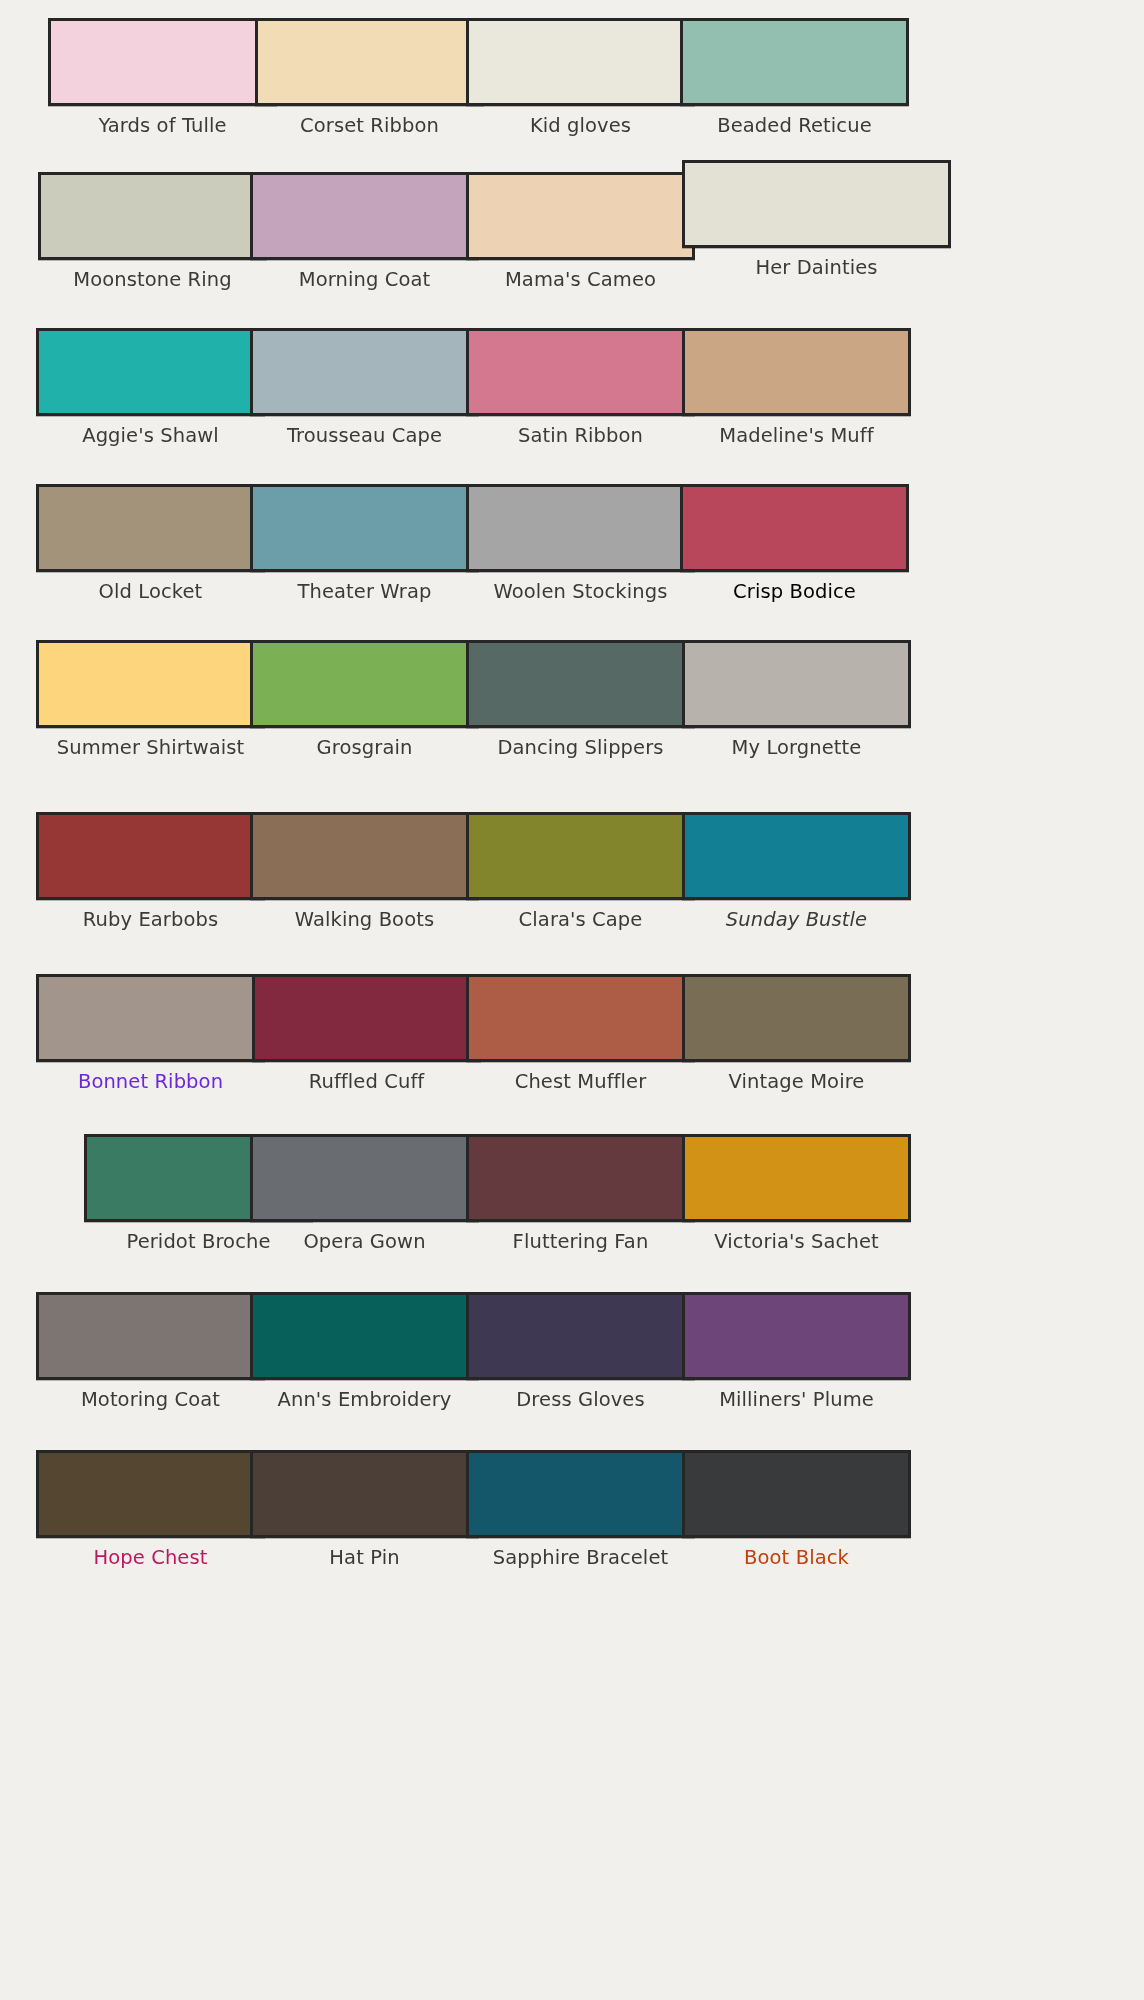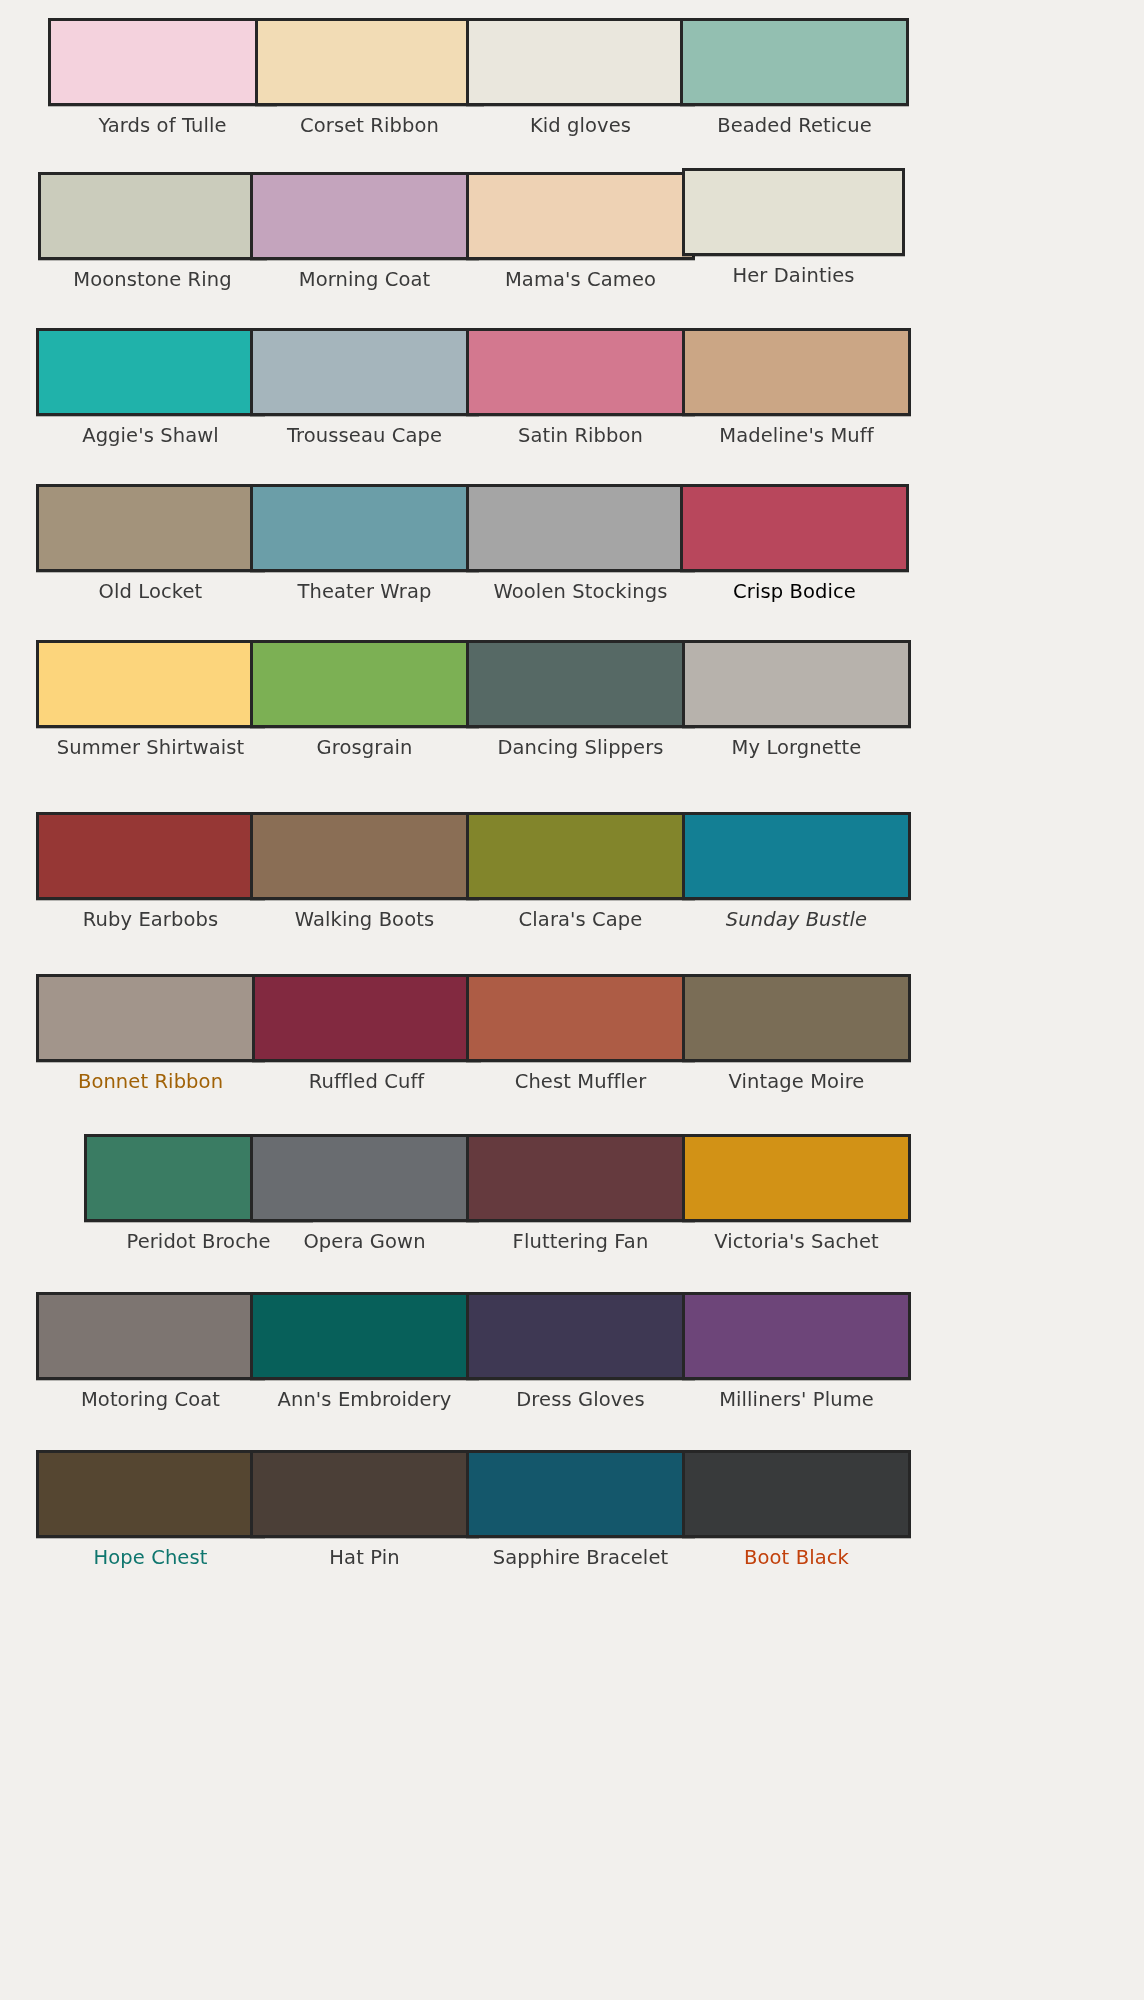--- a/index.html
+++ b/index.html
@@ -65,21 +65,21 @@
       <span class="swatch-label" style="color: rgb(58, 58, 58);">Moonstone Ring</span>
     </div>
     <div class="swatch-cell" style="left: 250px; top: 172px; width: 229px;">
       <div class="swatch-chip" title="#c4a4bd" style="background: rgb(196, 164, 189); border-color: rgb(38, 38, 38);"></div>
       <span class="swatch-label" style="color: rgb(58, 58, 58);">Morning Coat</span>
     </div>
     <div class="swatch-cell" style="left: 466px; top: 172px; width: 229px;">
       <div class="swatch-chip" title="#eed2b4" style="background: rgb(238, 210, 180); border-color: rgb(38, 38, 38);"></div>
       <span class="swatch-label" style="color: rgb(58, 58, 58);">Mama's Cameo</span>
     </div>
-    <div class="swatch-cell" style="left: 682px; top: 168px; width: 223px;">
+    <div class="swatch-cell" style="left: 682px; top: 160px; width: 269px;">
       <div class="swatch-chip" title="#e3e1d3" style="background: rgb(227, 225, 211); border-color: rgb(38, 38, 38);"></div>
       <span class="swatch-label" style="color: rgb(58, 58, 58);">Her Dainties</span>
     </div>
     <div class="swatch-cell" style="left: 36px; top: 328px; width: 229px;">
       <div class="swatch-chip" title="#20b2aa" style="background: rgb(32, 178, 170); border-color: rgb(38, 38, 38);"></div>
       <span class="swatch-label" style="color: rgb(58, 58, 58);">Aggie's Shawl</span>
     </div>
     <div class="swatch-cell" style="left: 250px; top: 328px; width: 229px;">
       <div class="swatch-chip" title="#a5b5bc" style="background: rgb(165, 181, 188); border-color: rgb(38, 38, 38);"></div>
       <span class="swatch-label" style="color: rgb(58, 58, 58);">Trousseau Cape</span>
@@ -135,21 +135,21 @@
     <div class="swatch-cell" style="left: 466px; top: 812px; width: 229px;">
       <div class="swatch-chip" title="#82852b" style="background: rgb(130, 133, 43); border-color: rgb(38, 38, 38);"></div>
       <span class="swatch-label" style="color: rgb(58, 58, 58);">Clara's Cape</span>
     </div>
     <div class="swatch-cell" style="left: 682px; top: 812px; width: 229px; font-style: italic;">
       <div class="swatch-chip" title="#137f94" style="background: rgb(19, 127, 148); border-color: rgb(38, 38, 38);"></div>
       <span class="swatch-label" style="color: rgb(58, 58, 58);">Sunday Bustle</span>
     </div>
     <div class="swatch-cell" style="left: 36px; top: 974px; width: 229px;">
       <div class="swatch-chip" title="#a2958b" style="background: rgb(162, 149, 139); border-color: rgb(38, 38, 38);"></div>
-      <span class="swatch-label" style="color: #a16207;">Bonnet Ribbon</span>
+      <span class="swatch-label" style="color: #6d28d9;">Bonnet Ribbon</span>
     </div>
     <div class="swatch-cell" style="left: 252px; top: 974px; width: 229px;">
       <div class="swatch-chip" title="#822940" style="background: rgb(130, 41, 64); border-color: rgb(38, 38, 38);"></div>
       <span class="swatch-label" style="color: rgb(58, 58, 58);">Ruffled Cuff</span>
     </div>
     <div class="swatch-cell" style="left: 466px; top: 974px; width: 229px;">
       <div class="swatch-chip" title="#ad5c45" style="background: rgb(173, 92, 69); border-color: rgb(38, 38, 38);"></div>
       <span class="swatch-label" style="color: rgb(58, 58, 58);">Chest Muffler</span>
     </div>
     <div class="swatch-cell" style="left: 682px; top: 974px; width: 229px;">
@@ -183,21 +183,21 @@
     <div class="swatch-cell" style="left: 466px; top: 1292px; width: 229px;">
       <div class="swatch-chip" title="#3e3853" style="background: rgb(62, 56, 83); border-color: rgb(38, 38, 38);"></div>
       <span class="swatch-label" style="color: rgb(58, 58, 58);">Dress Gloves</span>
     </div>
     <div class="swatch-cell" style="left: 682px; top: 1292px; width: 229px;">
       <div class="swatch-chip" title="#6d4579" style="background: rgb(109, 69, 121); border-color: rgb(38, 38, 38);"></div>
       <span class="swatch-label" style="color: rgb(58, 58, 58);">Milliners' Plume</span>
     </div>
     <div class="swatch-cell" style="left: 36px; top: 1450px; width: 229px;">
       <div class="swatch-chip" title="#554631" style="background: rgb(85, 70, 49); border-color: rgb(38, 38, 38);"></div>
-      <span class="swatch-label" style="color: #0f766e;">Hope Chest</span>
+      <span class="swatch-label" style="color: #be185d;">Hope Chest</span>
     </div>
     <div class="swatch-cell" style="left: 250px; top: 1450px; width: 229px;">
       <div class="swatch-chip" title="#4b3f37" style="background: rgb(75, 63, 55); border-color: rgb(38, 38, 38);"></div>
       <span class="swatch-label" style="color: rgb(58, 58, 58);">Hat Pin</span>
     </div>
     <div class="swatch-cell" style="left: 466px; top: 1450px; width: 229px;">
       <div class="swatch-chip" title="#14576b" style="background: rgb(20, 87, 107); border-color: rgb(38, 38, 38);"></div>
       <span class="swatch-label" style="color: rgb(58, 58, 58);">Sapphire Bracelet</span>
     </div>
     <div class="swatch-cell" style="left: 682px; top: 1450px; width: 229px;">

